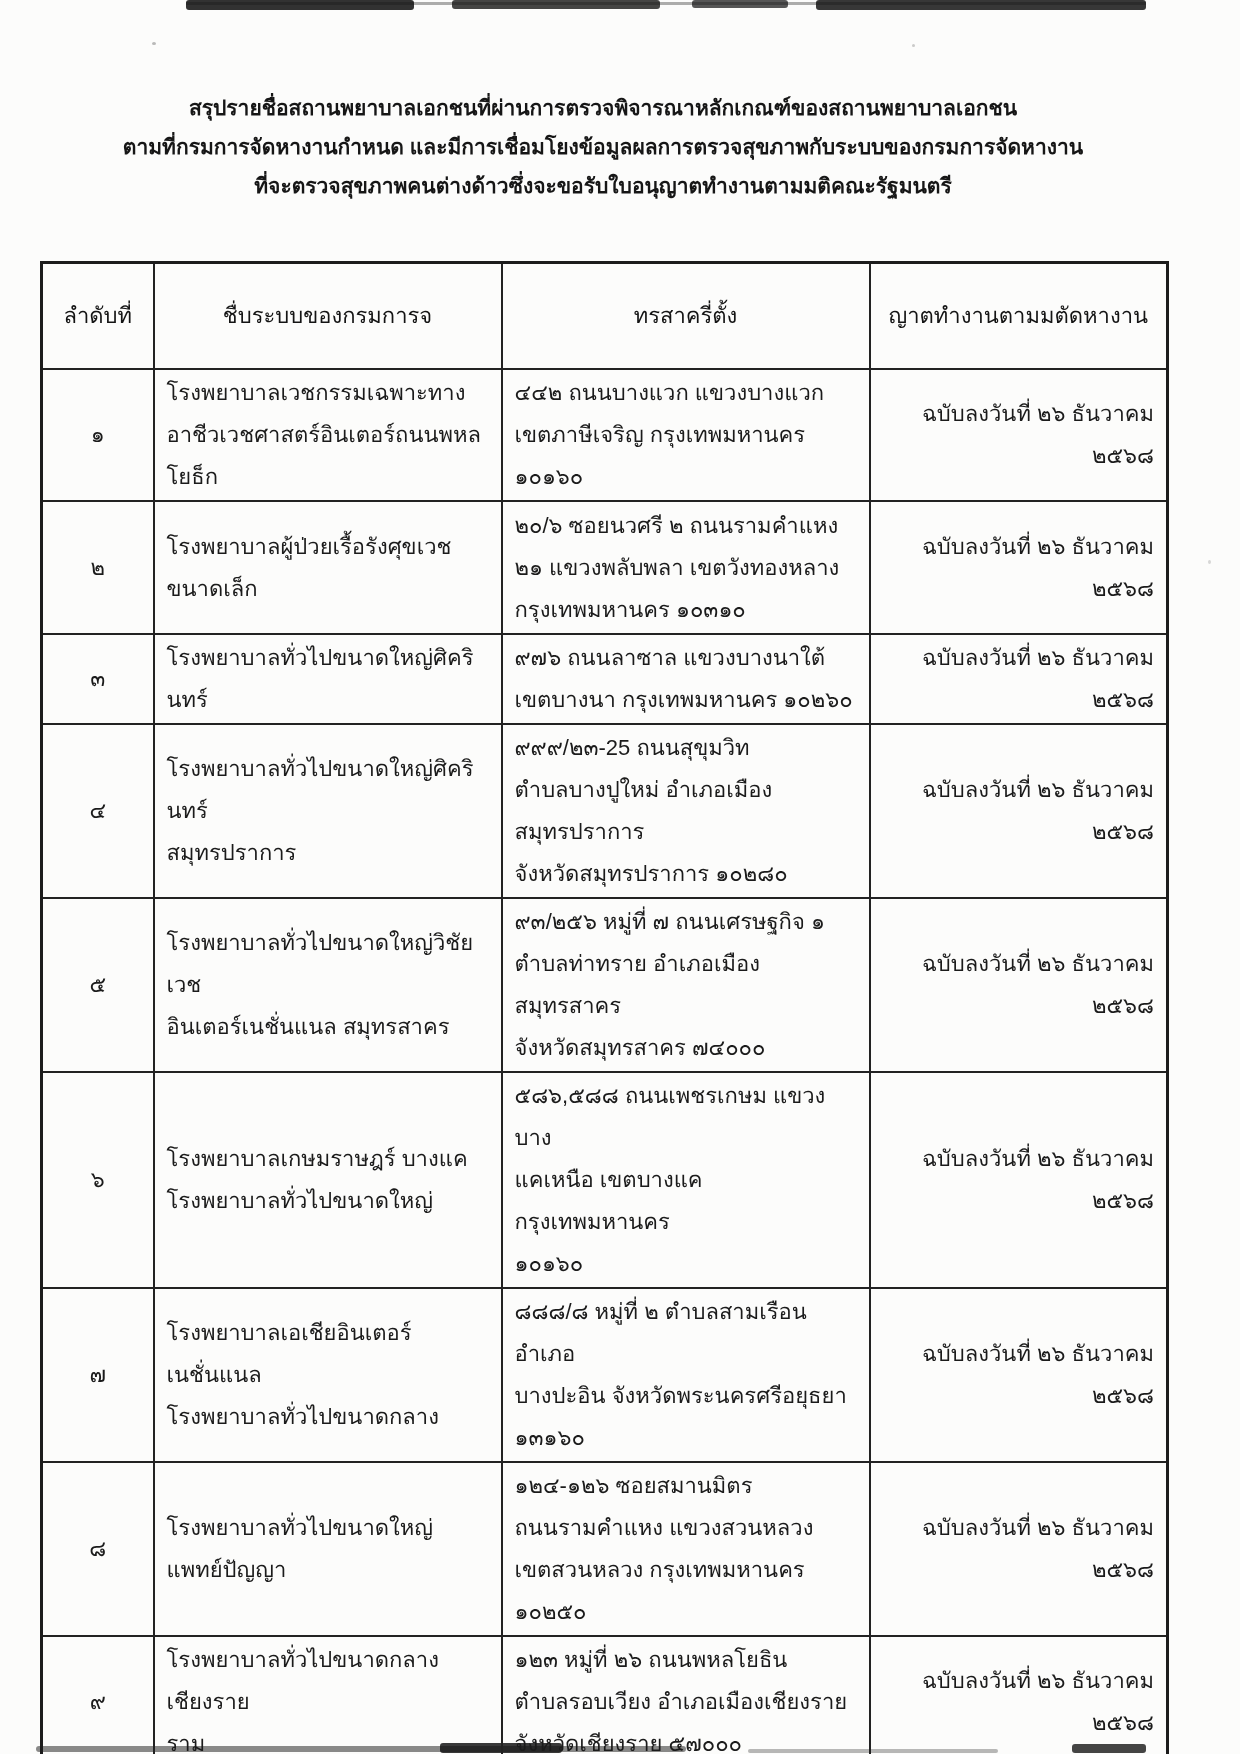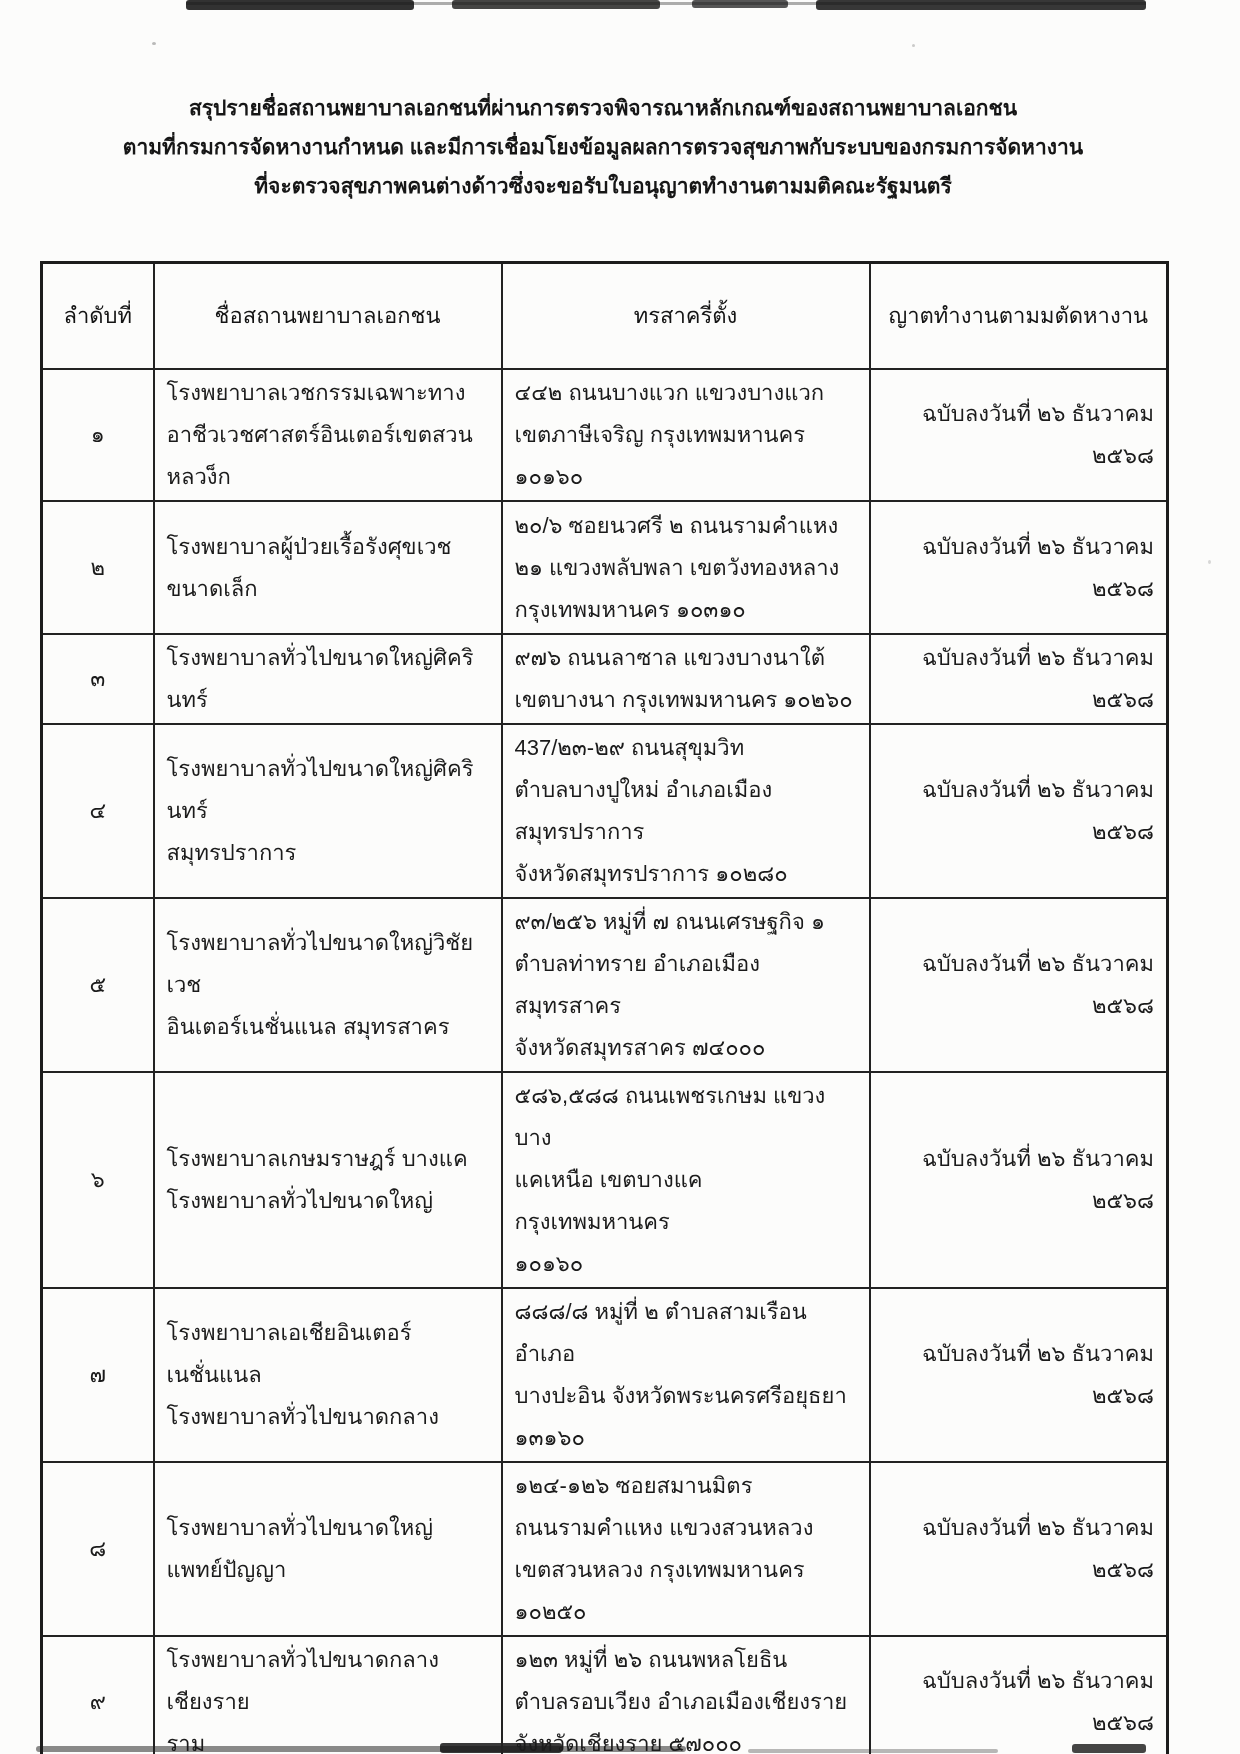--- a/index.html
+++ b/index.html
@@ -124,30 +124,30 @@
     <table class="main">
       <colgroup>
         <col class="c-no">
           <col class="c-name">
           <col class="c-loc">
           <col class="c-ann">
       </colgroup>
       <thead>
         <tr>
           <th>ลำดับที่</th>
-          <th>ชื่อสถานพยาบาลเอกชน</th>
+          <th>ชื่บระบบของกรมการจ</th>
           <th>ทรสาครี่ตั้ง</th>
           <th>ญาตทำงานตามมตัดหางาน</th>
         </tr>
       </thead>
       <tbody>
         <tr>
           <td class="no">๑</td>
           <td class="name">โรงพยาบาลเวชกรรมเฉพาะทาง
-อาชีวเวชศาสตร์อินเตอร์เขตสวนหลวง็ก</td>
+อาชีวเวชศาสตร์อินเตอร์ถนนพหลโยธ็ก</td>
           <td class="loc">๔๔๒ ถนนบางแวก แขวงบางแวก
 เขตภาษีเจริญ กรุงเทพมหานคร ๑๐๑๖๐</td>
           <td class="ann">ฉบับลงวันที่ ๒๖ ธันวาคม ๒๕๖๘</td>
         </tr>
         <tr>
           <td class="no">๒</td>
           <td class="name">โรงพยาบาลผู้ป่วยเรื้อรังศุขเวชขนาดเล็ก</td>
           <td class="loc">๒๐/๖ ซอยนวศรี ๒ ถนนรามคำแหง
 ๒๑ แขวงพลับพลา เขตวังทองหลาง
 กรุงเทพมหานคร ๑๐๓๑๐</td>
@@ -157,21 +157,21 @@
           <td class="no">๓</td>
           <td class="name">โรงพยาบาลทั่วไปขนาดใหญ่ศิครินทร์</td>
           <td class="loc">๙๗๖ ถนนลาซาล แขวงบางนาใต้
 เขตบางนา กรุงเทพมหานคร ๑๐๒๖๐</td>
           <td class="ann">ฉบับลงวันที่ ๒๖ ธันวาคม ๒๕๖๘</td>
         </tr>
         <tr>
           <td class="no">๔</td>
           <td class="name">โรงพยาบาลทั่วไปขนาดใหญ่ศิครินทร์
 สมุทรปราการ</td>
-          <td class="loc">437/๒๓-๒๙ ถนนสุขุมวิท
+          <td class="loc">๙๙๙/๒๓-25 ถนนสุขุมวิท
 ตำบลบางปูใหม่ อำเภอเมืองสมุทรปราการ
 จังหวัดสมุทรปราการ ๑๐๒๘๐</td>
           <td class="ann">ฉบับลงวันที่ ๒๖ ธันวาคม ๒๕๖๘</td>
         </tr>
         <tr>
           <td class="no">๕</td>
           <td class="name">โรงพยาบาลทั่วไปขนาดใหญ่วิชัยเวช
 อินเตอร์เนชั่นแนล สมุทรสาคร</td>
           <td class="loc">๙๓/๒๕๖ หมู่ที่ ๗ ถนนเศรษฐกิจ ๑
 ตำบลท่าทราย อำเภอเมืองสมุทรสาคร

